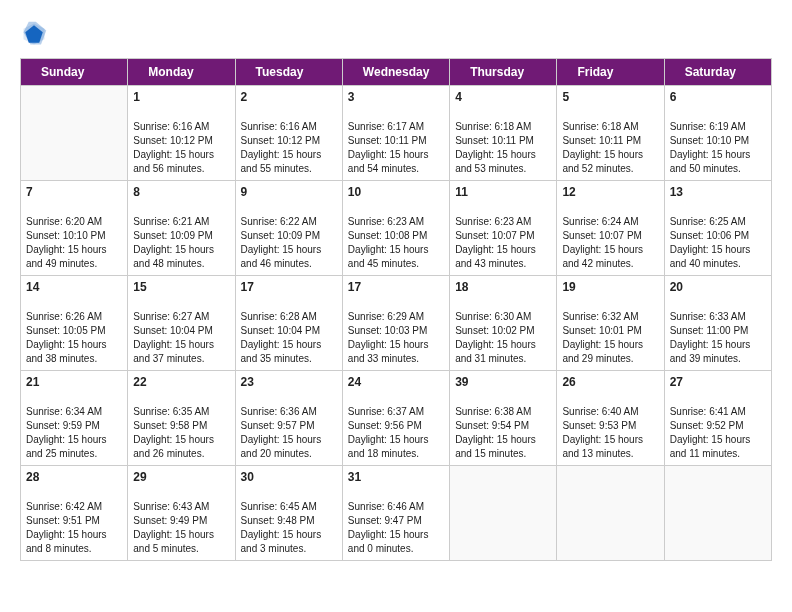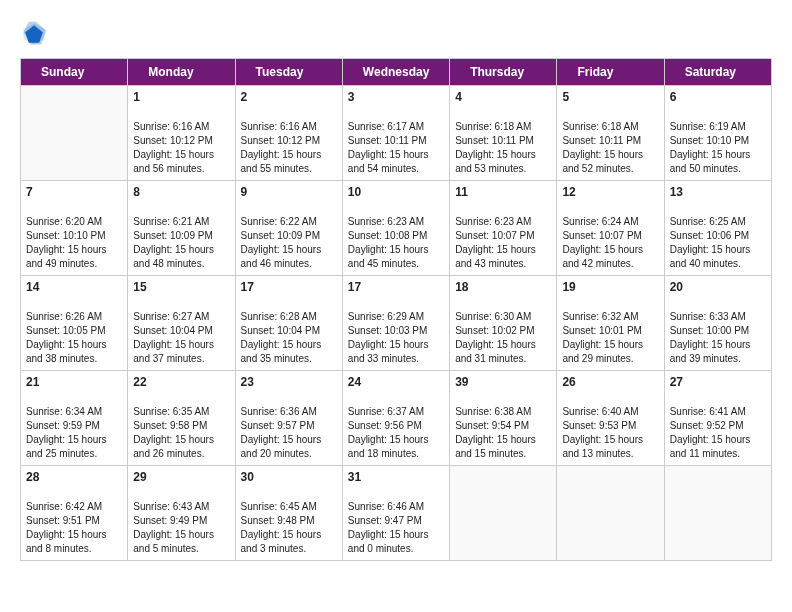--- a/index.html
+++ b/index.html
@@ -191,21 +191,21 @@
         <td>
           <div class="day-num">18</div>
           <div class="cell-text"><span>Sunrise: 6:30 AM</span><br><span>Sunset: 10:02 PM</span><br><span>Daylight: 15 hours</span><br><span>and 31 minutes.</span></div>
         </td>
         <td>
           <div class="day-num">19</div>
           <div class="cell-text"><span>Sunrise: 6:32 AM</span><br><span>Sunset: 10:01 PM</span><br><span>Daylight: 15 hours</span><br><span>and 29 minutes.</span></div>
         </td>
         <td>
           <div class="day-num">20</div>
-          <div class="cell-text"><span>Sunrise: 6:33 AM</span><br><span>Sunset: 10:00 PM</span><br><span>Daylight: 15 hours</span><br><span>and 39 minutes.</span></div>
+          <div class="cell-text"><span>Sunrise: 6:33 AM</span><br><span>Sunset: 11:00 PM</span><br><span>Daylight: 15 hours</span><br><span>and 39 minutes.</span></div>
         </td>
       </tr>
       <tr>
         <td>
           <div class="day-num">21</div>
           <div class="cell-text"><span>Sunrise: 6:34 AM</span><br><span>Sunset: 9:59 PM</span><br><span>Daylight: 15 hours</span><br><span>and 25 minutes.</span></div>
         </td>
         <td>
           <div class="day-num">22</div>
           <div class="cell-text"><span>Sunrise: 6:35 AM</span><br><span>Sunset: 9:58 PM</span><br><span>Daylight: 15 hours</span><br><span>and 26 minutes.</span></div>

